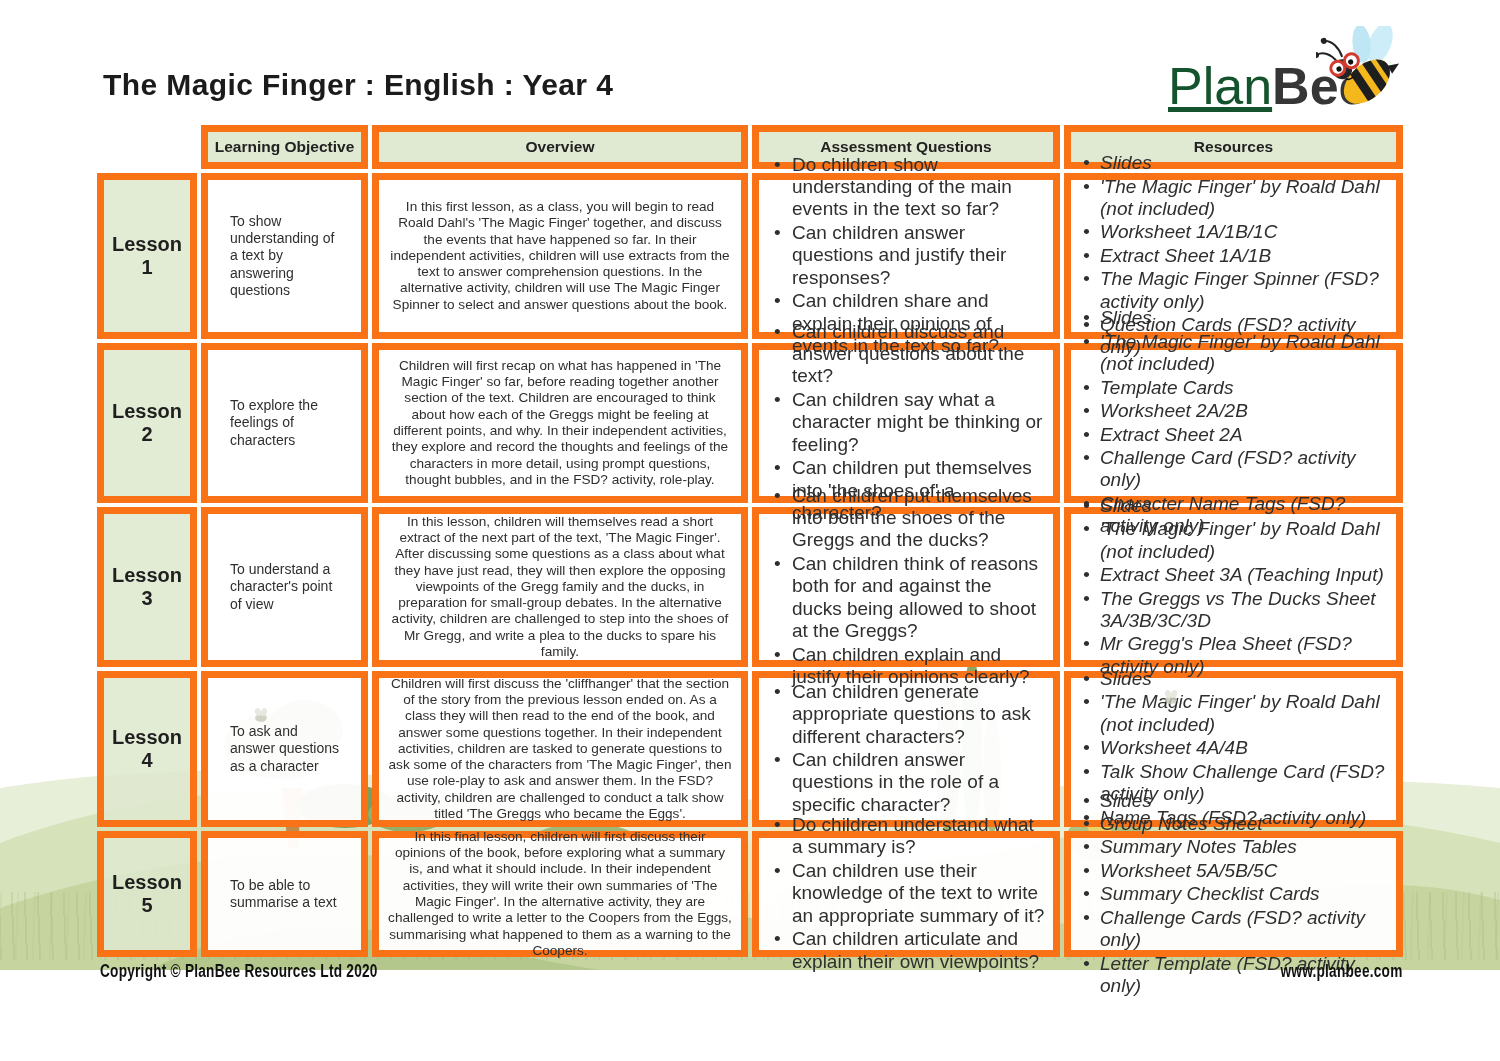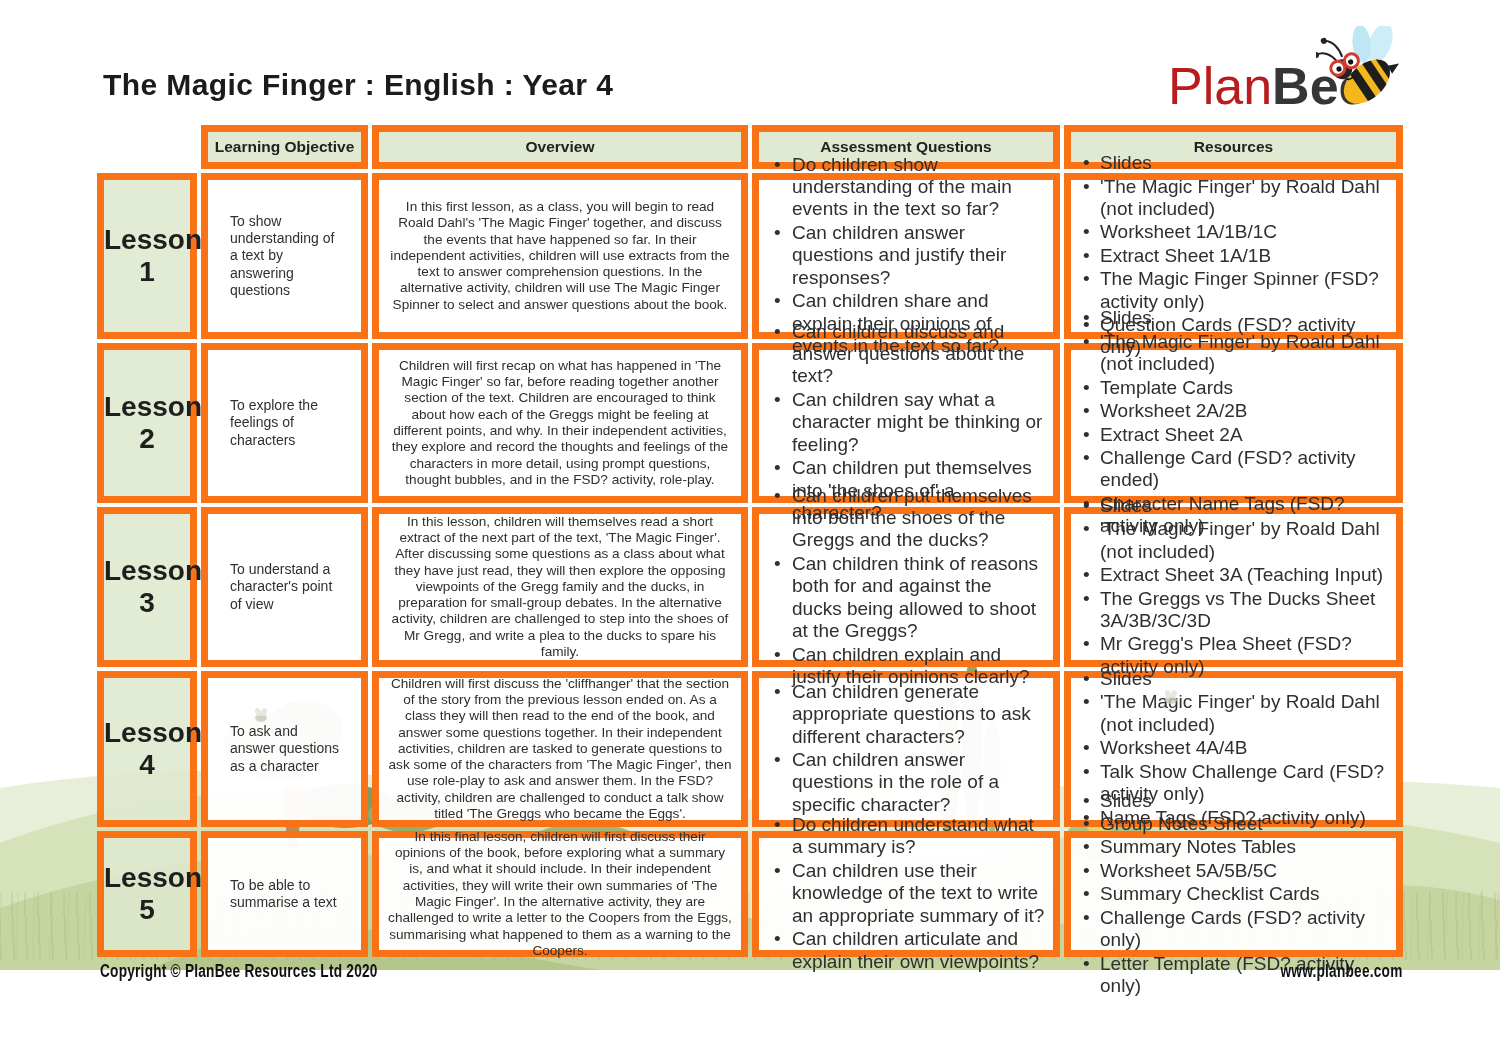--- a/index.html
+++ b/index.html
@@ -2,21 +2,21 @@
 <html><head>
 <meta charset="utf-8">
 <style>
   html,body { margin:0; padding:0; background:#ffffff; }
   body { width:1500px; height:1061px; font-family:"Liberation Sans", sans-serif; color:#2f2f2f; }
   .page { position:relative; width:1500px; height:1061px; overflow:hidden; background:#fff; }
 
   
   .title { position:absolute; left:103px; top:68px; font-size:30px; font-weight:bold; color:#1b1b1b; letter-spacing:.4px; }
   .logo { position:absolute; left:1168px; top:60px; font-size:52px; line-height:1; white-space:nowrap; }
-  .logo .plan { font-weight:400; color:#b91c1c; }
+  .logo .plan { font-weight:400; color:#14532d;text-decoration:underline; }
   .logo .bee  { font-weight:700; color:#363636; }
   .logo-bee-svg { position:absolute; left:1316px; top:26px; }
 
   
   .landscape { position:absolute; left:0; top:638px; width:1500px; height:332px; z-index:0; }
   .grass { position:absolute; left:0; top:892px; width:1500px; height:68px; z-index:0;
            background:
              repeating-linear-gradient(88deg, rgba(150,176,106,.28) 0 2px, transparent 2px 13px),
              repeating-linear-gradient(92deg, rgba(170,195,125,.22) 0 2px, transparent 2px 17px);
            opacity:.8; }
@@ -24,29 +24,29 @@
   
   .grid { position:absolute; left:97px; top:125px; z-index:1;
           display:grid;
           grid-template-columns:100px 167px 376px 308px 339px;
           grid-template-rows:44px 166px 160px 160px 156px 126px;
           gap:4px; }
   .cell { border:7px solid #f97316; box-sizing:border-box;
           display:flex; flex-direction:column; justify-content:center; }
   .ghost { border:none; background:transparent; }
   .head  { background:rgba(222,232,206,.94); font-weight:bold; font-size:15.5px; text-align:center; color:#222; }
-  .label { background:rgba(222,232,206,.88); font-weight:bold; font-size:28px; text-align:center; color:#1f1f1f; }
+  .label { background:rgba(222,232,206,.88); font-weight:bold; font-size:20px; text-align:center; color:#1f1f1f; }
   .obj   { background:rgba(255,255,255,.96); font-size:14px; line-height:1.22; text-align:left; padding:4px 22px; }
   .ov    { background:rgba(255,255,255,.96); font-size:13.6px; line-height:1.2; text-align:center; padding:4px 9px; }
   .li-cell { background:rgba(255,255,255,.96); font-size:19px; line-height:1.18; padding:6px 8px; }
 
   ul { margin:0; padding:0; list-style:none; }
   li { position:relative; padding-left:25px; margin-bottom:1px; }
   li::before { content:"\2022"; position:absolute; left:7px; top:0; }
-  .res li { padding-left:21px; }
+  .res li { padding-left:21px;font-style:italic; }
   .res li::before { left:4px; }
 
   .mini-bee { position:absolute; z-index:2; opacity:.8; }
 
   
   .foot { position:absolute; top:961px; font-size:17.5px; font-weight:bold; color:#111; z-index:2; white-space:nowrap; }
   .foot-left  { left:100px; transform:scaleX(.78); transform-origin:left center; letter-spacing:.3px; }
   .foot-right { right:97px; transform:scaleX(.78); transform-origin:right center; letter-spacing:.3px; }
 </style>
 </head>
@@ -166,21 +166,21 @@
         <li>Can children put themselves into 'the shoes of' a character?</li>
       </ul>
     </div>
     <div class="cell li-cell">
       <ul class="res">
         <li>Slides</li>
         <li>'The Magic Finger' by Roald Dahl (not included)</li>
         <li>Template Cards</li>
         <li>Worksheet 2A/2B</li>
         <li>Extract Sheet 2A</li>
-        <li>Challenge Card (FSD? activity ended)</li>
+        <li>Challenge Card (FSD? activity only)</li>
         <li>Character Name Tags (FSD? activity only)</li>
       </ul>
     </div>
 
     <div class="cell label">Lesson 3</div>
     <div class="cell obj">To understand a character's point of view</div>
     <div class="cell ov">In this lesson, children will themselves read a short extract of the next part of the text, 'The Magic Finger'. After discussing some questions as a class about what they have just read, they will then explore the opposing viewpoints of the Gregg family and the ducks, in preparation for small-group debates. In the alternative activity, children are challenged to step into the shoes of Mr Gregg, and write a plea to the ducks to spare his family.</div>
     <div class="cell li-cell">
       <ul>
         <li>Can children put themselves into both the shoes of the Greggs and the ducks?</li>

